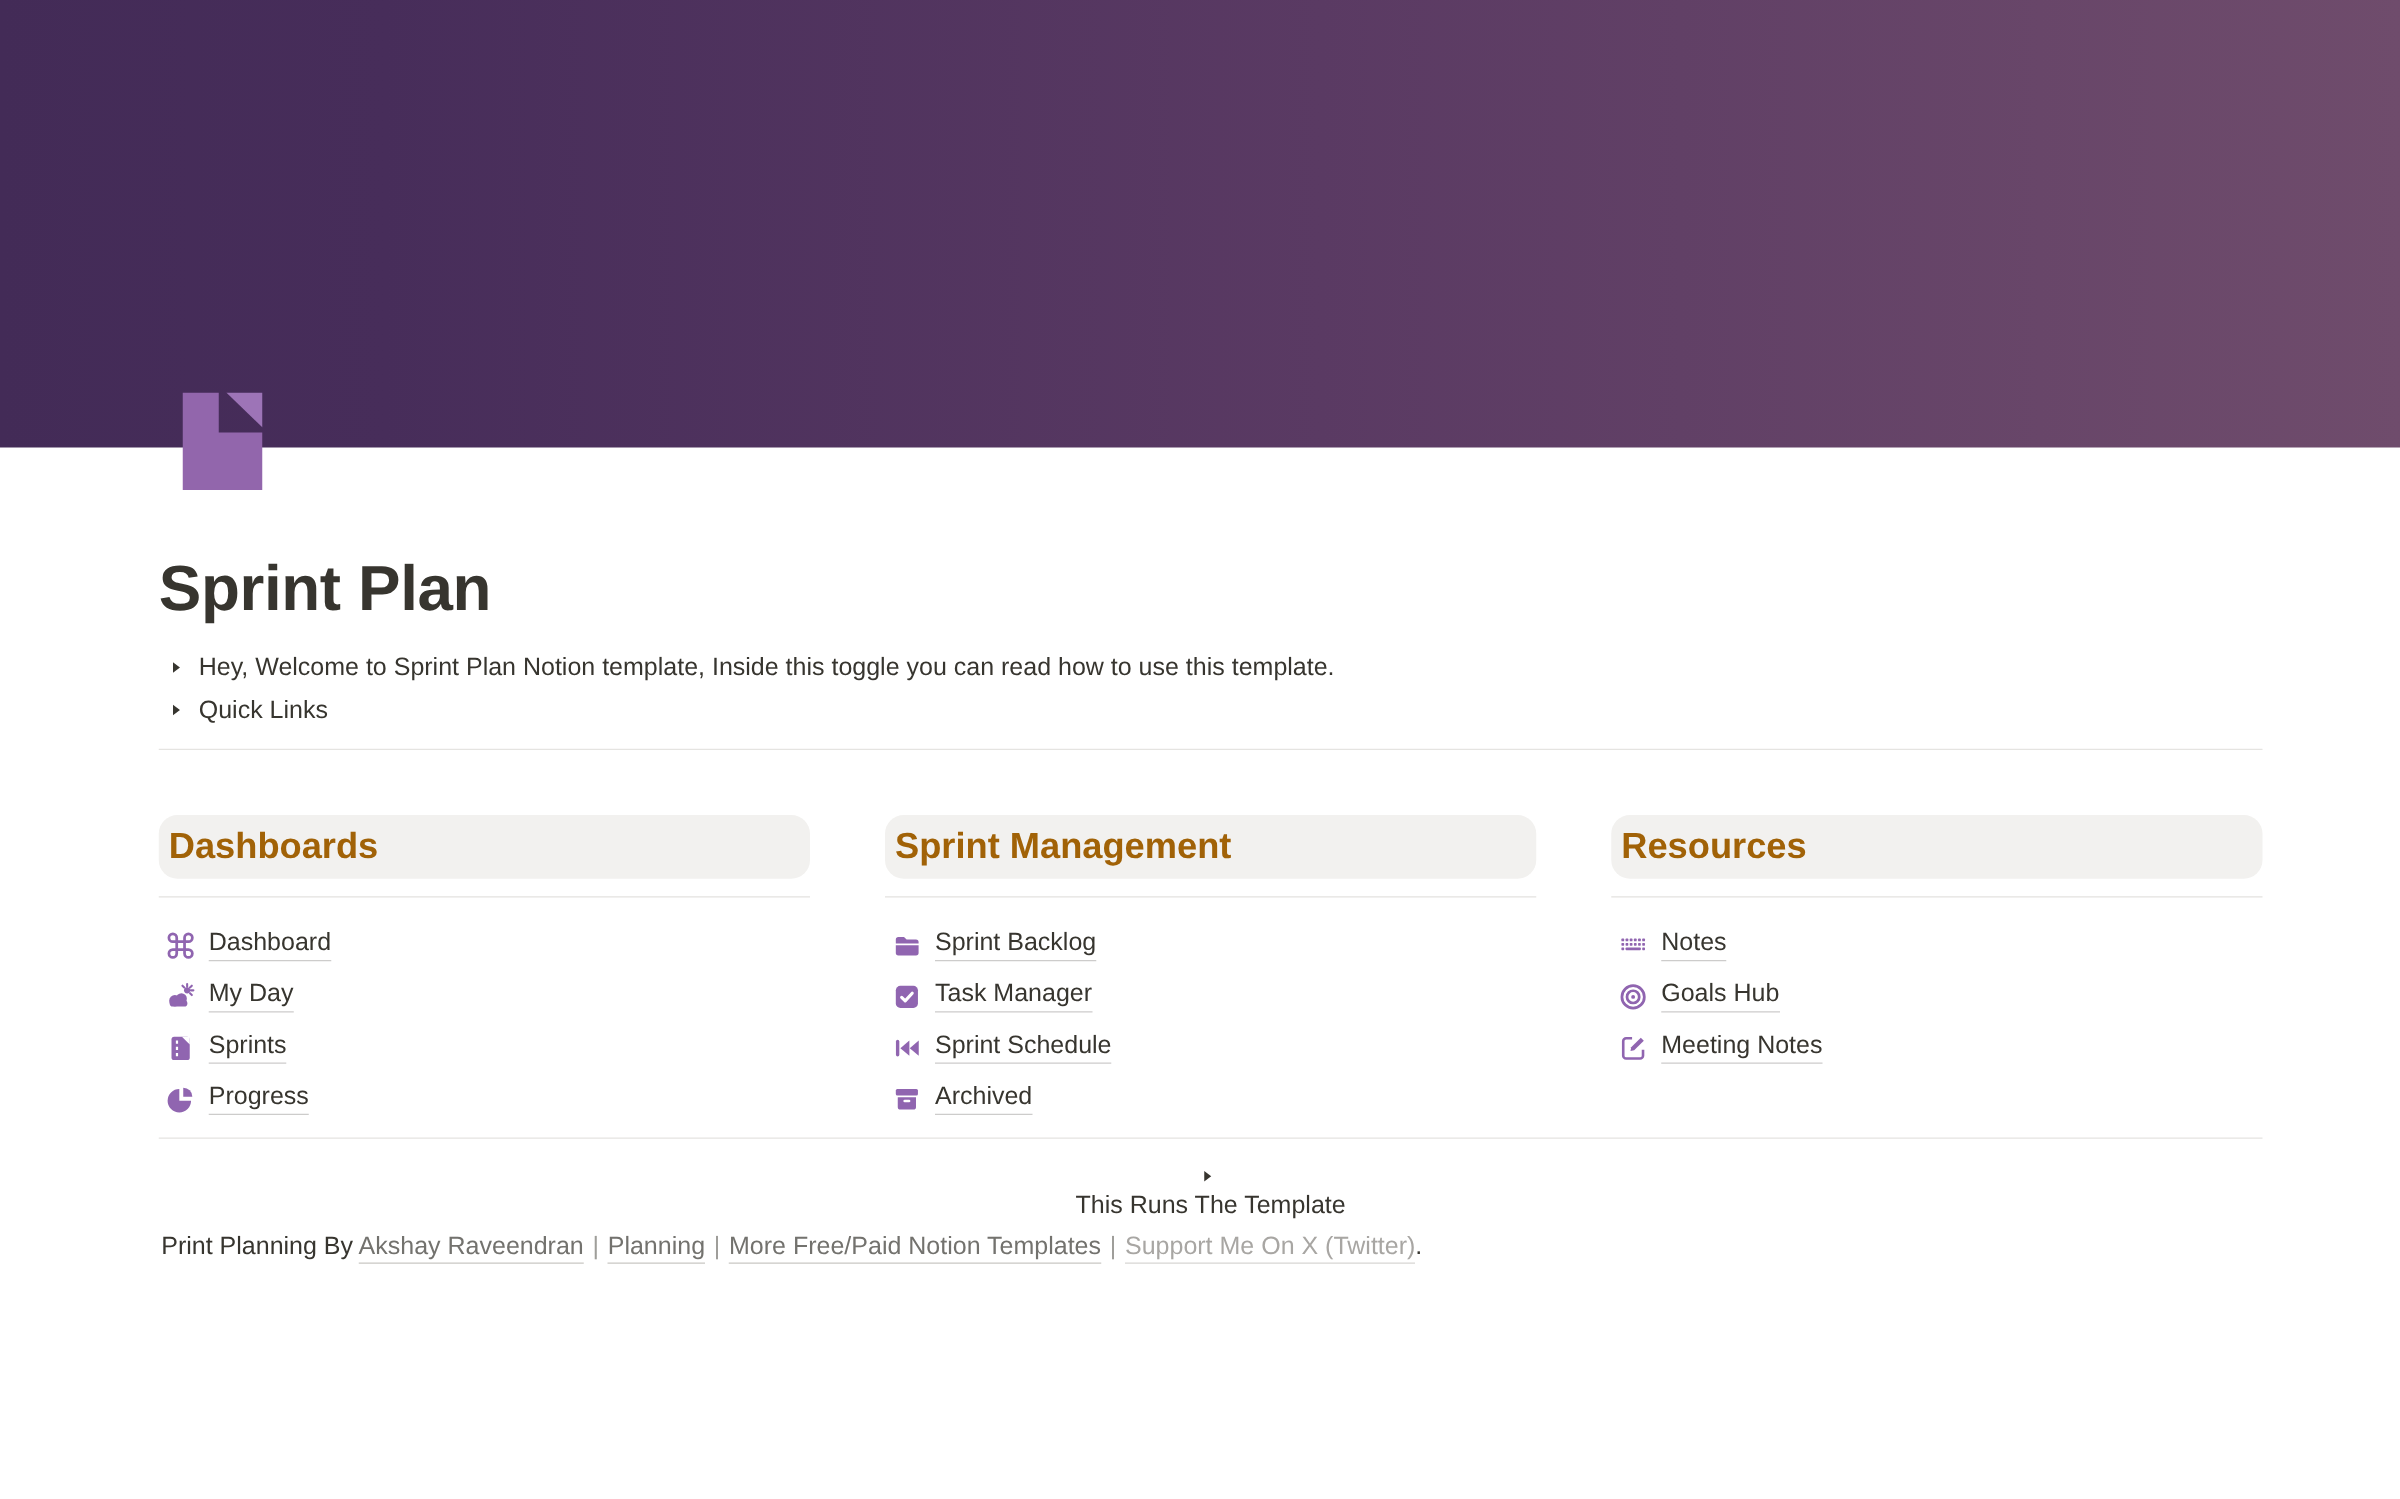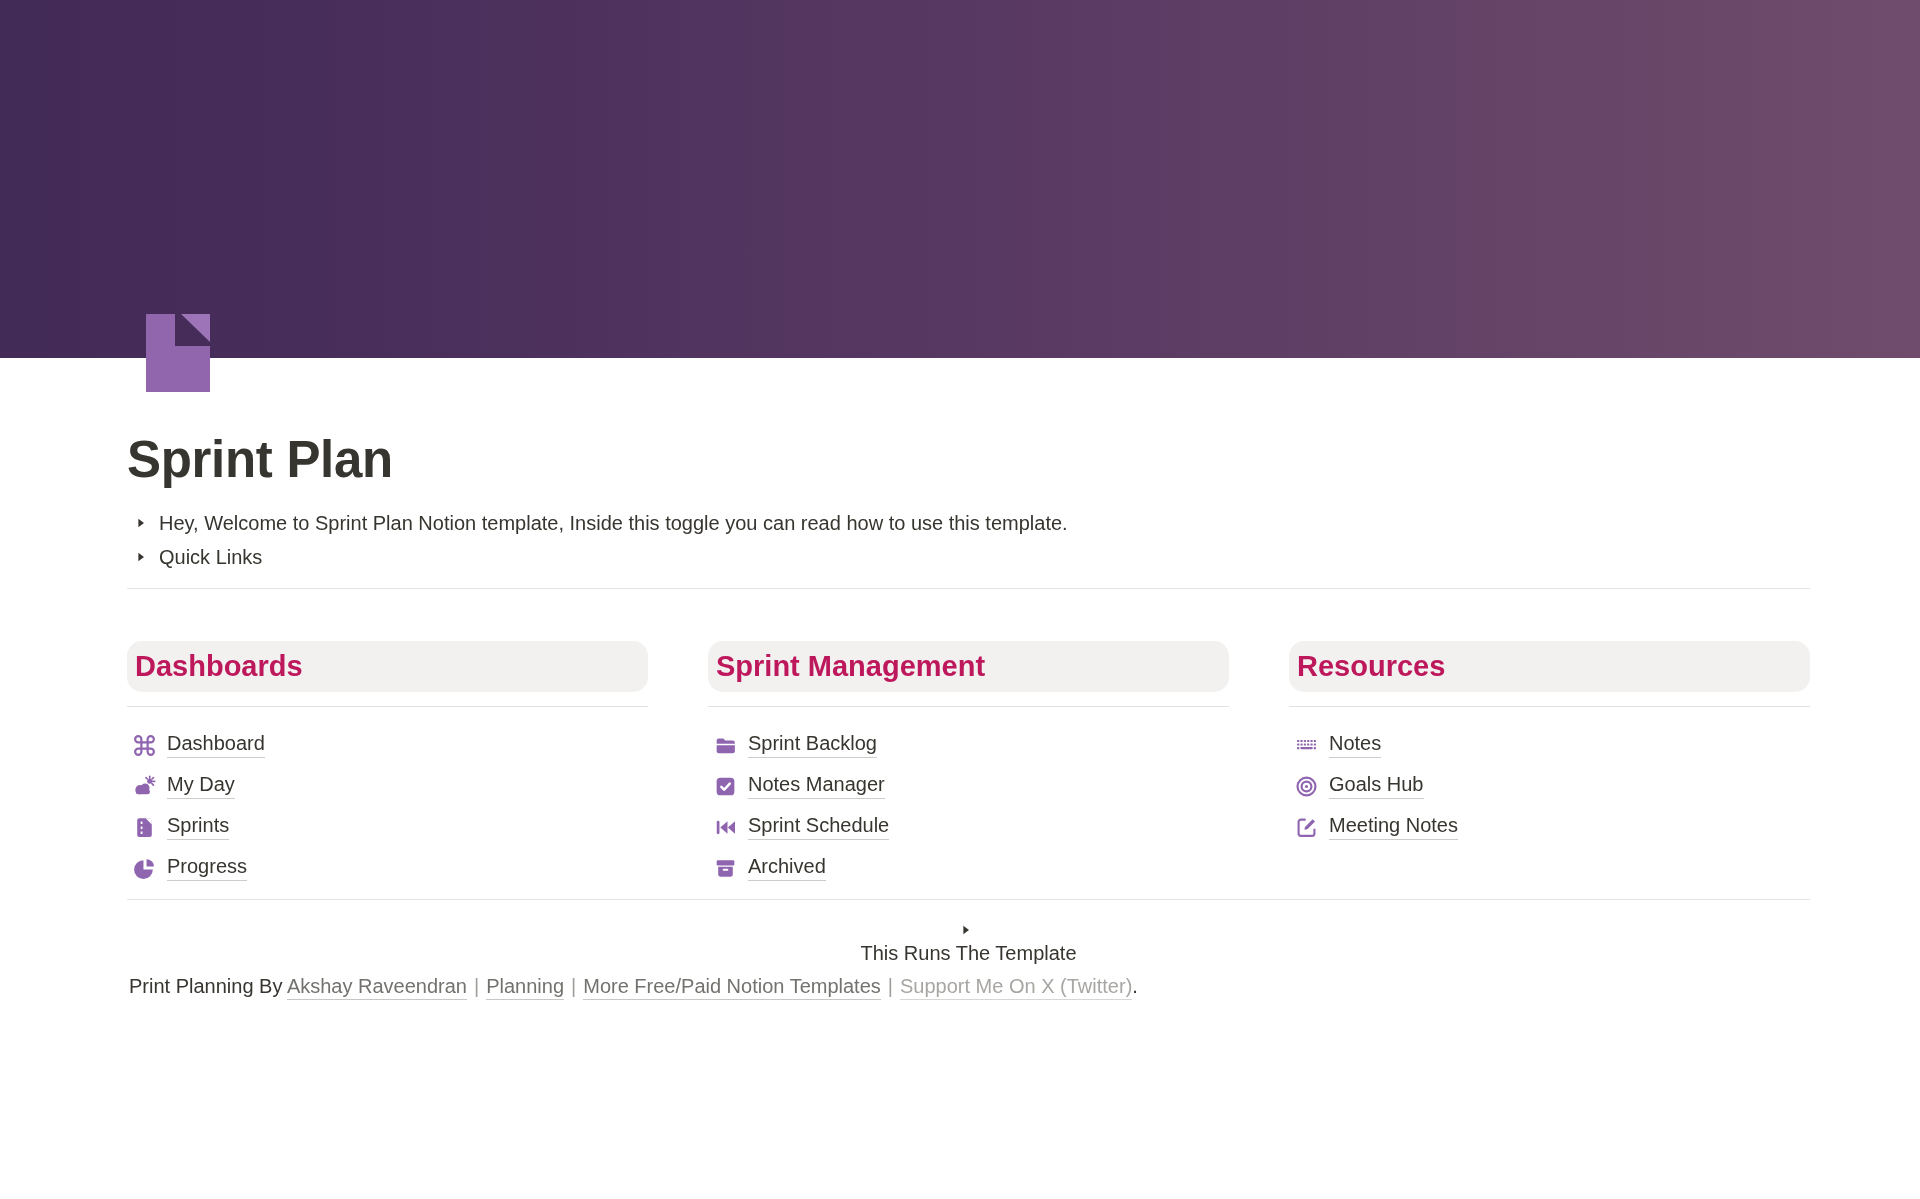--- a/index.html
+++ b/index.html
@@ -18,21 +18,21 @@
     background: linear-gradient(90deg, #432b57 0%, #472d5a 16%, #5a3a63 55%, #6f4c6c 100%);
   }
   .page-icon {
     position: absolute; left: 146px; top: 314px;
     width: 64px; height: 78px;
   }
   
   .content {
     position: absolute; top: 358px; left: 0;
     width: 1920px;
-    padding: 1px 110px 0 127px;
+    padding: 12px 110px 0 127px;
   }
   h1.page-title {
     margin-top: 70px;
     font-size: 51px;
     font-weight: 700;
     line-height: 1.2;
     color: #37352f;
     letter-spacing: -0.3px;
   }
   .toggles { margin-top: 16px; }
@@ -56,21 +56,21 @@
   
   .columns-row {
     display: grid;
     grid-template-columns: 1fr 1fr 1fr;
     gap: 60px;
     margin-top: 52px;
   }
   .col-header {
     font-size: 29px;
     font-weight: 700;
-    color: #be185d;
+    color: #a16207;
     background: #f2f1ef;
     padding: 7px 10px 8px 8px;
     border-radius: 15px;
     line-height: 1.25;
   }
   .col-divider { height: 1px; background: #e3e2df; margin-top: 14px; }
   .col-list { margin-top: 10px; }
   .item {
     display: flex; align-items: flex-end;
     height: 41px;
@@ -215,21 +215,21 @@
             </span>
             <a class="item-link">Sprint Backlog</a>
           </div>
           <div class="item">
             <span class="icon">
               <svg viewBox="0 0 24 24">
                 <rect x="3.5" y="3.5" width="17" height="17" rx="3.5" fill="#9065b0"></rect>
                 <path d="M8 12.4l2.7 2.7 5.4-5.9" stroke="#ffffff" stroke-width="2.4" fill="none" stroke-linecap="round" stroke-linejoin="round"></path>
               </svg>
             </span>
-            <a class="item-link">Notes Manager</a>
+            <a class="item-link">Task Manager</a>
           </div>
           <div class="item">
             <span class="icon">
               <svg viewBox="0 0 24 24" fill="#9065b0">
                 <rect x="3.6" y="5.6" width="2.6" height="12.8" rx="1.3"></rect>
                 <path d="M13.9 6.1v11.8L7 12z"></path>
                 <path d="M21.1 6.1v11.8L14.2 12z"></path>
               </svg>
             </span>
             <a class="item-link">Sprint Schedule</a>

